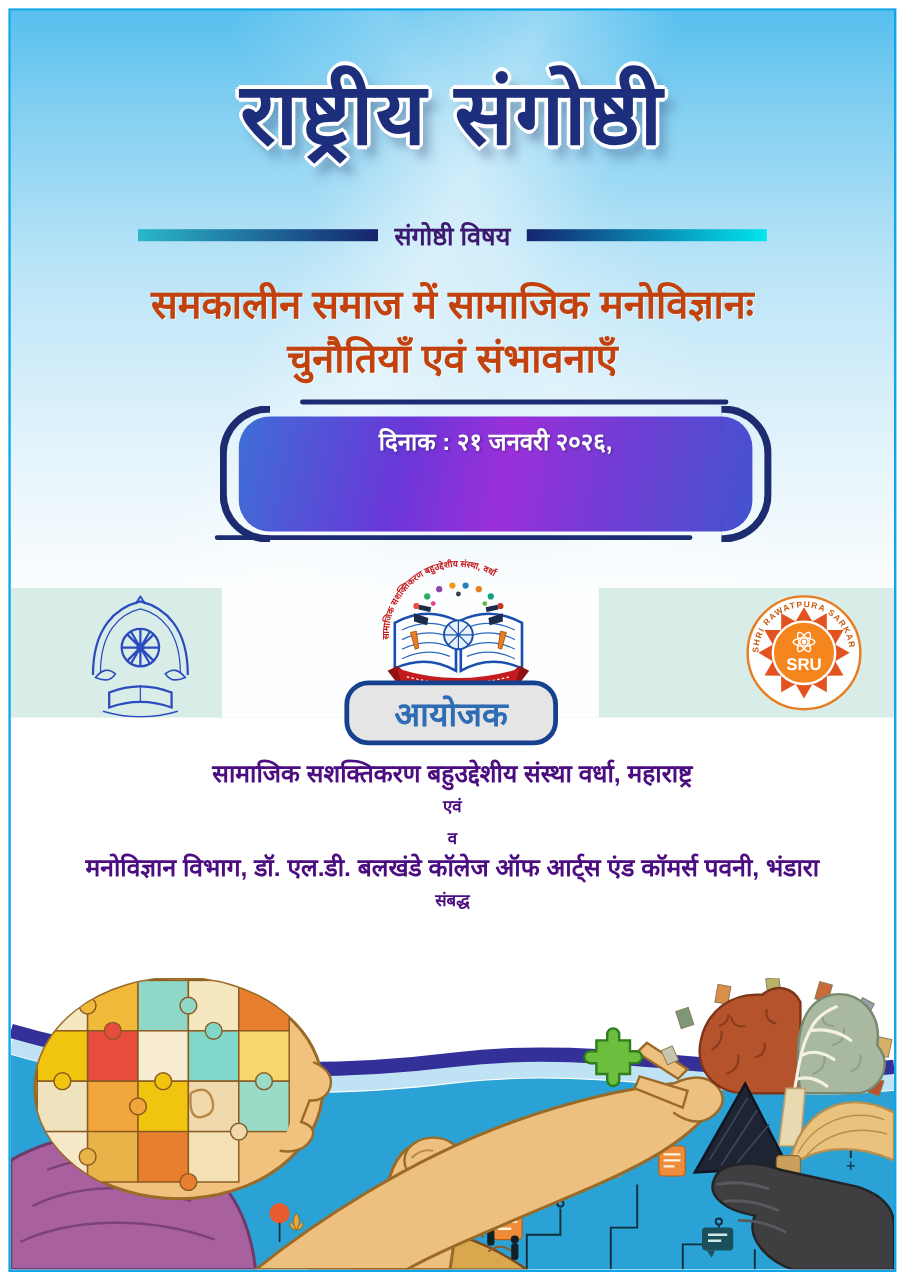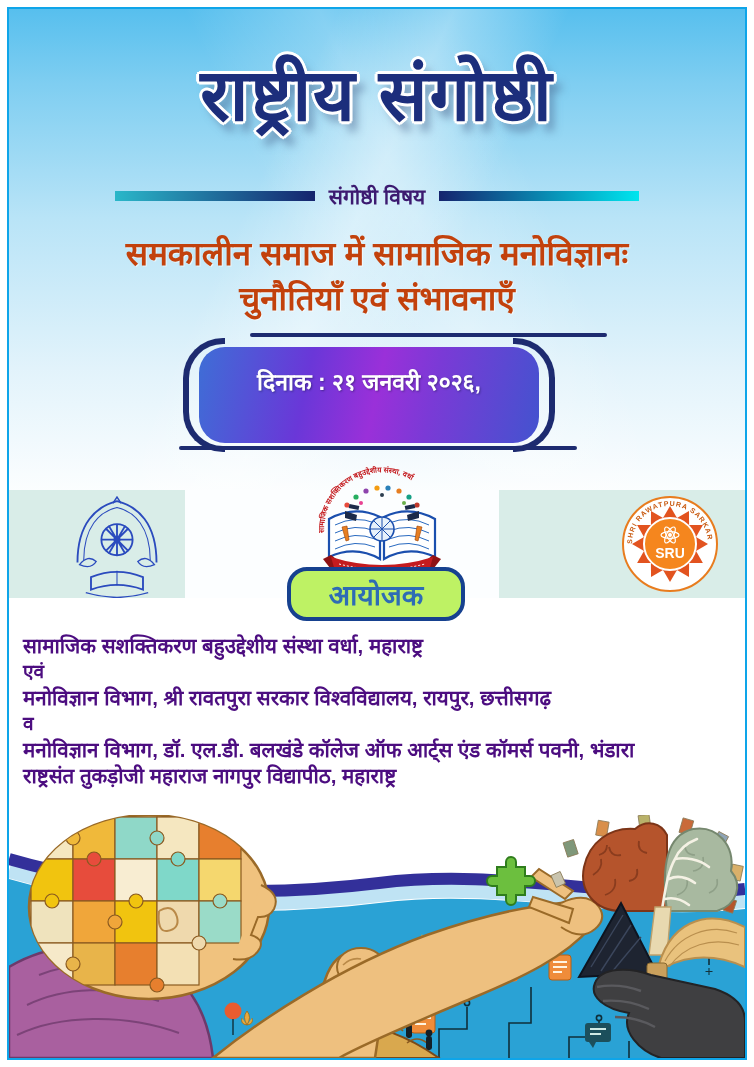--- a/index.html
+++ b/index.html
@@ -42,51 +42,51 @@
   .theme-band .label{font-size:21px;font-weight:bold;color:#3c1a70;white-space:nowrap;}
   .theme-text{
     position:absolute;top:222px;left:0;right:0;text-align:center;
     font-size:33px;font-weight:bold;color:#c2410c;line-height:45px;
     text-shadow:1px 1px 0 rgba(255,255,255,.6);
   }
   .rule{position:absolute;height:4px;background:#1d2b70;border-radius:2px;}
   .rule.top{top:324px;left:241px;width:357px;}
   .rule.bottom{top:437px;left:170px;width:398px;}
   .datebox{
-    position:absolute;left:190px;top:338px;width:340px;height:96px;
+    position:absolute;left:190px;top:338px;width:428px;height:96px;
     border-radius:26px;
     background:linear-gradient(102deg,#3e6ed6 0%,#6a37d8 32%,#9a30d9 52%,#7a3ad6 68%,#4353cf 100%);
-    color:#ffffff;text-align:center;font-weight:bold;font-size:23px;line-height:35px;
-    padding-top:18px;box-sizing:border-box;
+    color:#ffffff;text-align:center;font-weight:bold;font-size:20px;line-height:35px;
+    padding-top:5px;box-sizing:border-box;
     text-shadow:1px 1px 2px rgba(20,20,60,.45);
   }
   .datebox::before,.datebox::after{
     content:"";position:absolute;top:-9px;bottom:-9px;width:36px;
     border:6px solid #1d2b70;
   }
   .datebox::before{left:-16px;border-right:none;border-radius:40px 0 0 40px;}
   .datebox::after{right:-16px;border-left:none;border-radius:0 40px 40px 0;}
   .logo-band{position:absolute;top:481px;left:0;right:0;height:108px;background:#d9ede8;}
   .logo-band .centerwhite{position:absolute;left:176px;width:314px;top:0;bottom:0;background:#fcfeff;}
   .logo{position:absolute;}
   .logo.left{left:56px;top:487px;width:104px;height:100px;}
   .logo.center{left:300px;top:452px;width:146px;height:126px;}
   .logo.right{left:612px;top:486px;width:98px;height:98px;}
   .aayojak{
     position:absolute;left:278px;top:558px;width:178px;height:54px;
-    background:#bef264;border:4px solid #16418f;border-radius:20px;
+    background:#e5e5e5;border:4px solid #16418f;border-radius:20px;
     display:flex;align-items:center;justify-content:center;box-sizing:border-box;
     font-size:28px;font-weight:bold;color:#2e6cb5;
   }
   .orgs{
-    position:absolute;top:624px;left:14px;right:14px;
+    position:absolute;top:624px;left:14px;right:14px;text-align:center;
     color:#4c0d80;font-weight:bold;
   }
   .orgs .line{font-size:20.5px;line-height:26px;}
-  .orgs .line.small{font-size:19px;}
+  .orgs .line.small{font-size:14px;}
   .illu{position:absolute;left:0;right:0;bottom:0;height:243px;}
   .illu svg{display:block;width:100%;height:100%;}
 </style>
 </head>
 <body>
 
 <div class="frame">
   <div class="canvas">
 
     <div class="sky"></div>
@@ -213,24 +213,23 @@
       </svg>
     </div>
 
     <div class="aayojak">
       <span>आयोजक</span>
     </div>
 
     <div class="orgs">
       <div class="line">सामाजिक सशक्तिकरण बहुउद्देशीय संस्था वर्धा, महाराष्ट्र</div>
       <div class="line small">एवं</div>
-      <div class="line">मनोविज्ञान विभाग, श्री रावतपुरा सरकार विश्वविद्यालय, रायपुर, छत्तीसगढ़</div>
       <div class="line small">व</div>
       <div class="line">मनोविज्ञान विभाग, डॉ. एल.डी. बलखंडे कॉलेज ऑफ आर्ट्स एंड कॉमर्स पवनी, भंडारा</div>
-      <div class="line">राष्ट्रसंत तुकड़ोजी महाराज नागपुर विद्यापीठ, महाराष्ट्र</div>
+      <div class="line small">संबद्ध</div>
     </div>
 
     <div class="illu">
       <svg viewBox="0 0 736 243" preserveAspectRatio="none">
         <rect width="736" height="243" fill="#ffffff"></rect>
 
         <path d="M0,64 C110,96 240,104 370,88 C500,72 610,108 736,94 L736,243 L0,243 Z" fill="#2aa2d5"></path>
         <path d="M0,56 C110,88 240,96 370,80 C500,64 610,100 736,86" fill="none" stroke="#bfe3f4" stroke-width="14"></path>
         <path d="M0,44 C110,76 240,84 370,68 C500,52 610,88 736,74" fill="none" stroke="#33309a" stroke-width="12"></path>
 

